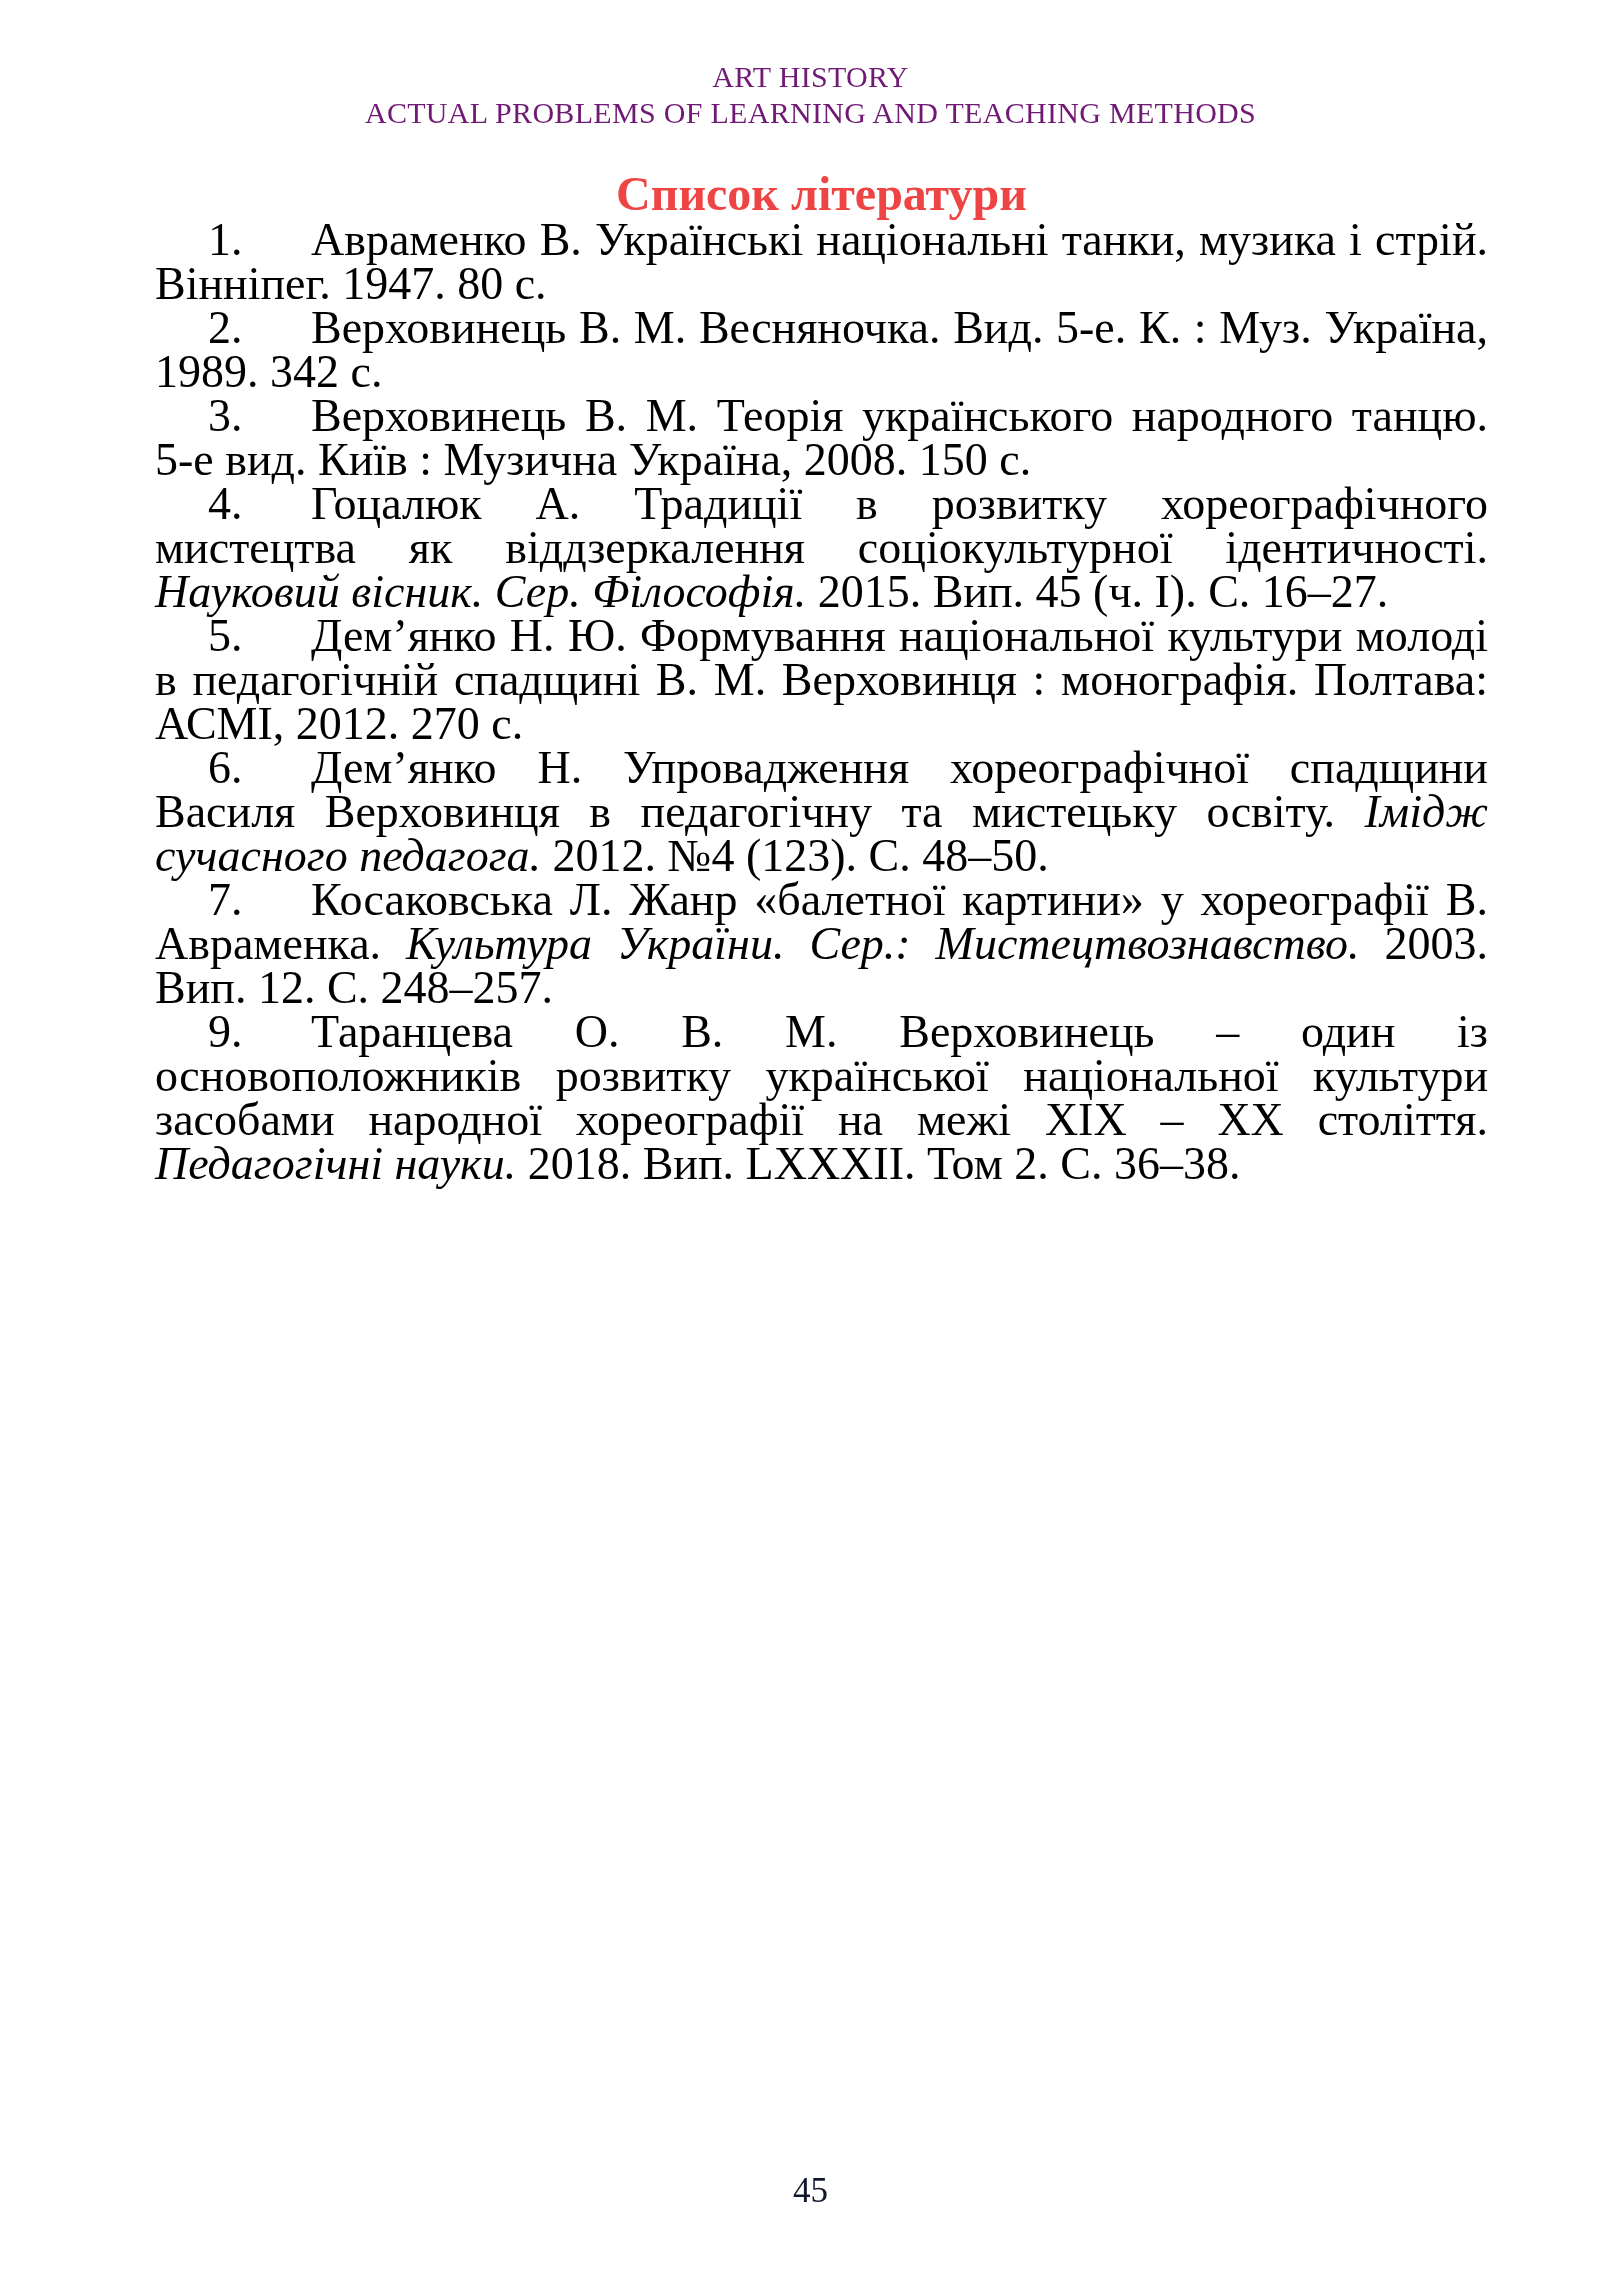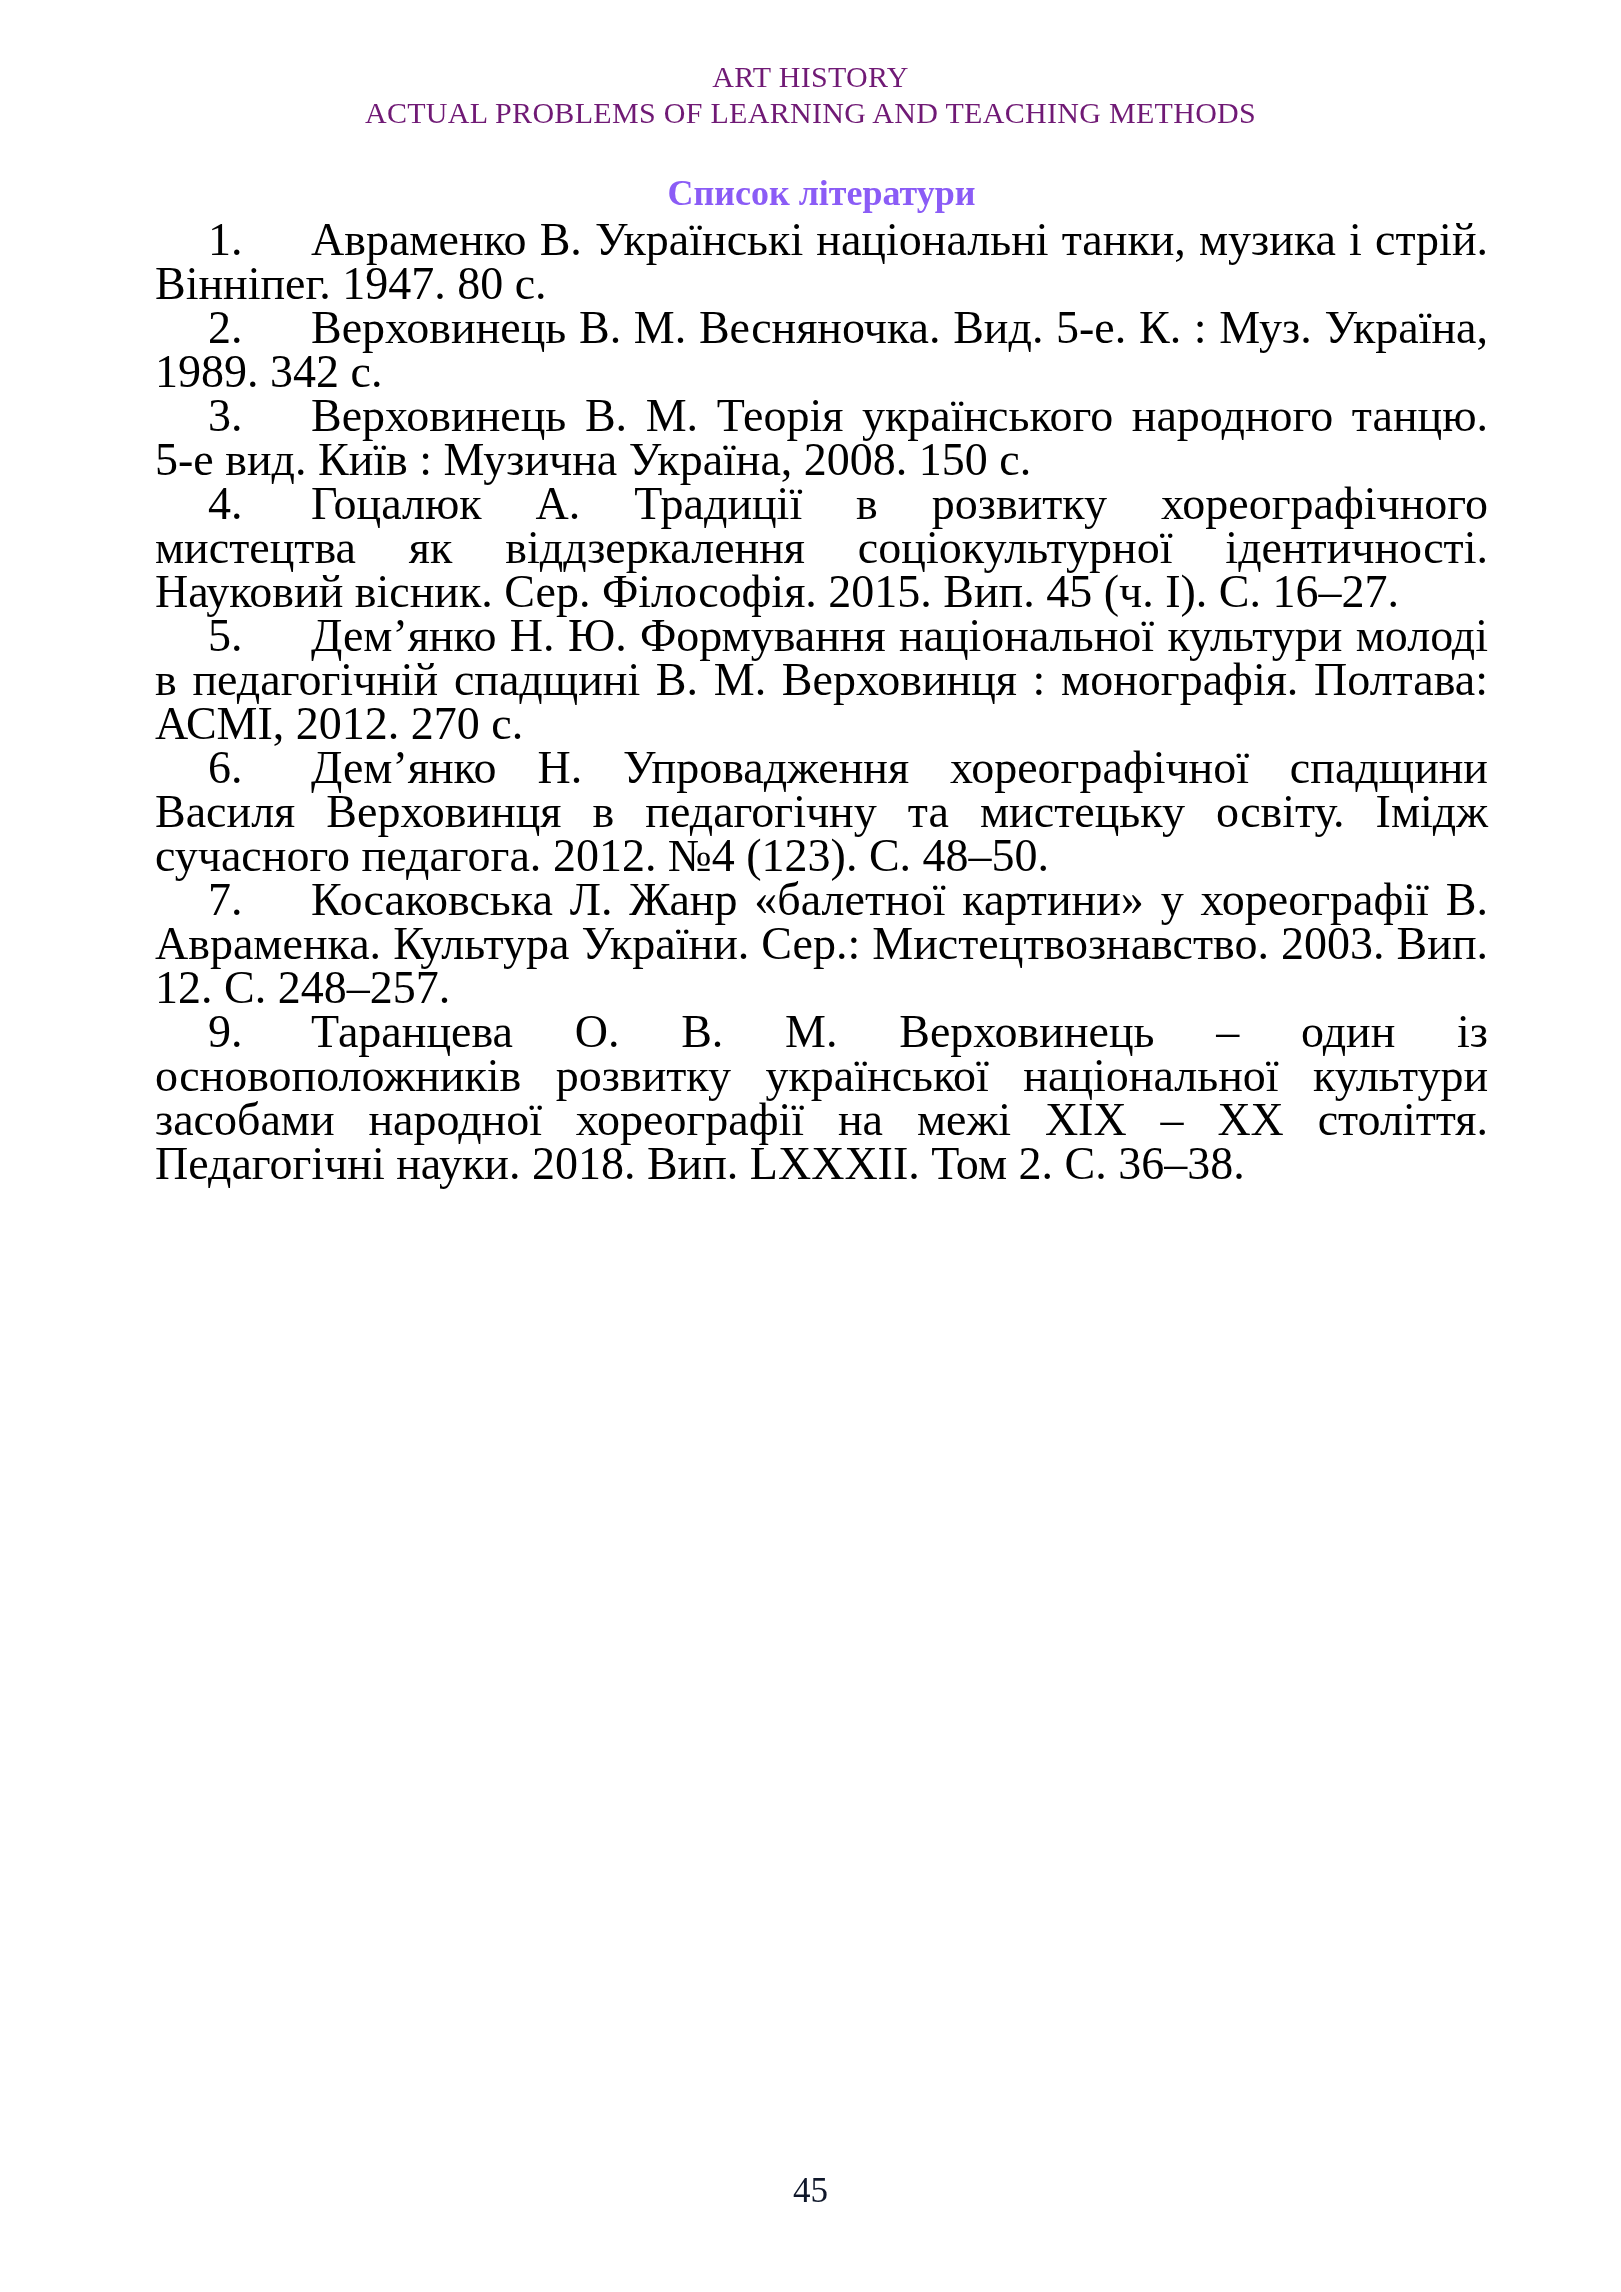--- a/index.html
+++ b/index.html
@@ -26,24 +26,24 @@
     line-height: 36px;
     letter-spacing: 0.3px;
   }
   .doc-title {
     position: absolute;
     top: 171px;
     left: 155px;
     width: 1333px;
     margin: 0;
     text-align: center;
-    font-size: 36px;
+    font-size: 48px;
     line-height: 45px;
     font-weight: 700;
-    color: #8b5cf6;
+    color: #ef4444;
   }
   .refs {
     position: absolute;
     top: 218px;
     left: 155px;
     width: 1333px;
     font-size: 46px;
     line-height: 44px;
     text-align: justify;
   }
@@ -52,20 +52,21 @@
     padding: 0;
     text-indent: 53px;
   }
   .ref .num {
     display: inline-block;
     width: 103px;
     text-indent: 0;
     font-style: normal;
   }
   .ref .src {
+    font-style: italic;
   }
   .page-number {
     position: absolute;
     top: 2170px;
     left: 0;
     width: 1621px;
     text-align: center;
     color: #0f172a;
     font-size: 35px;
     line-height: 41px;

